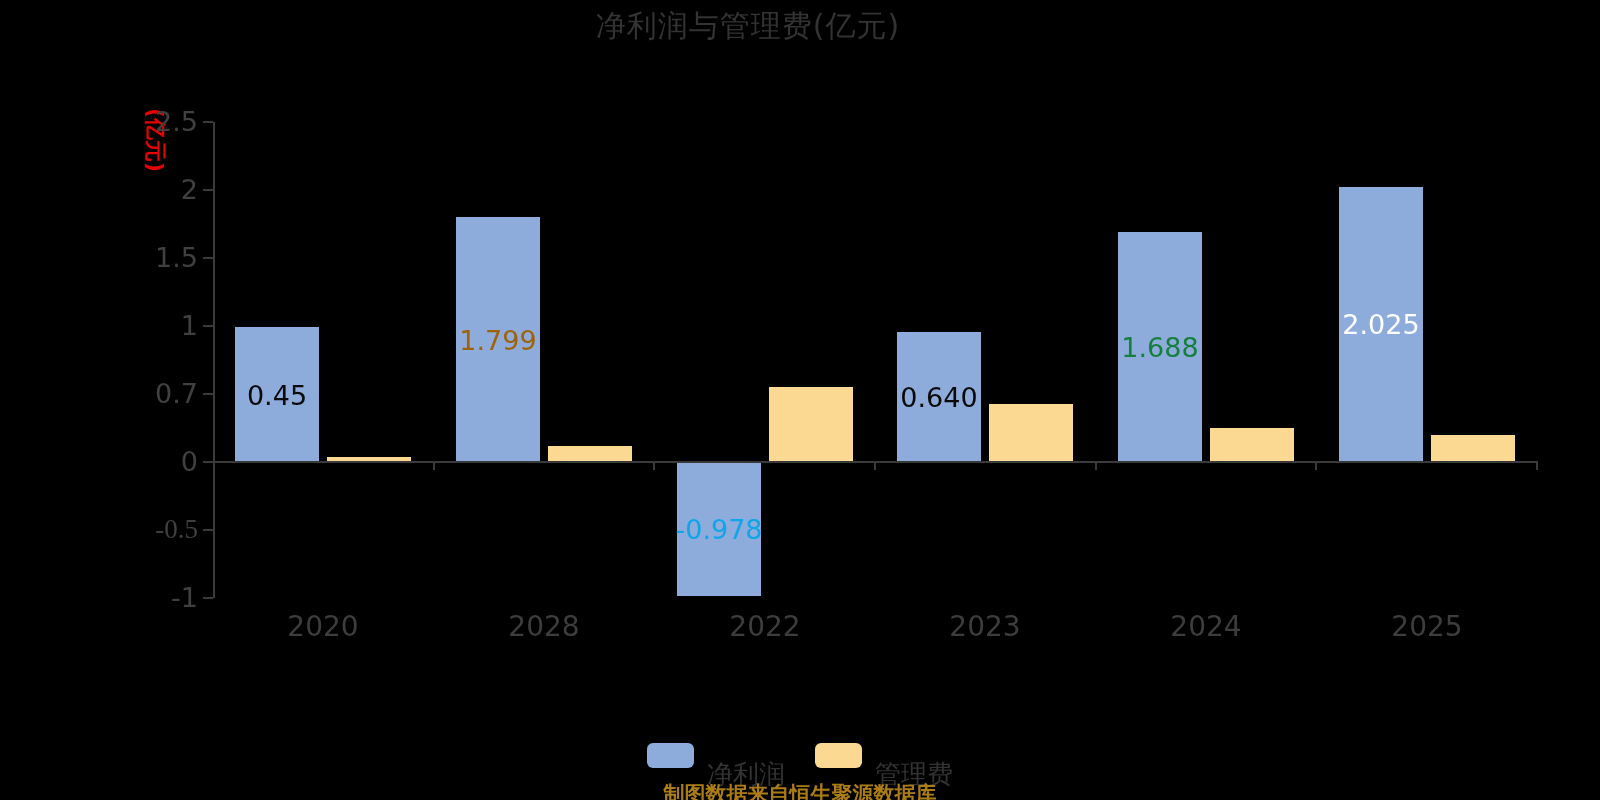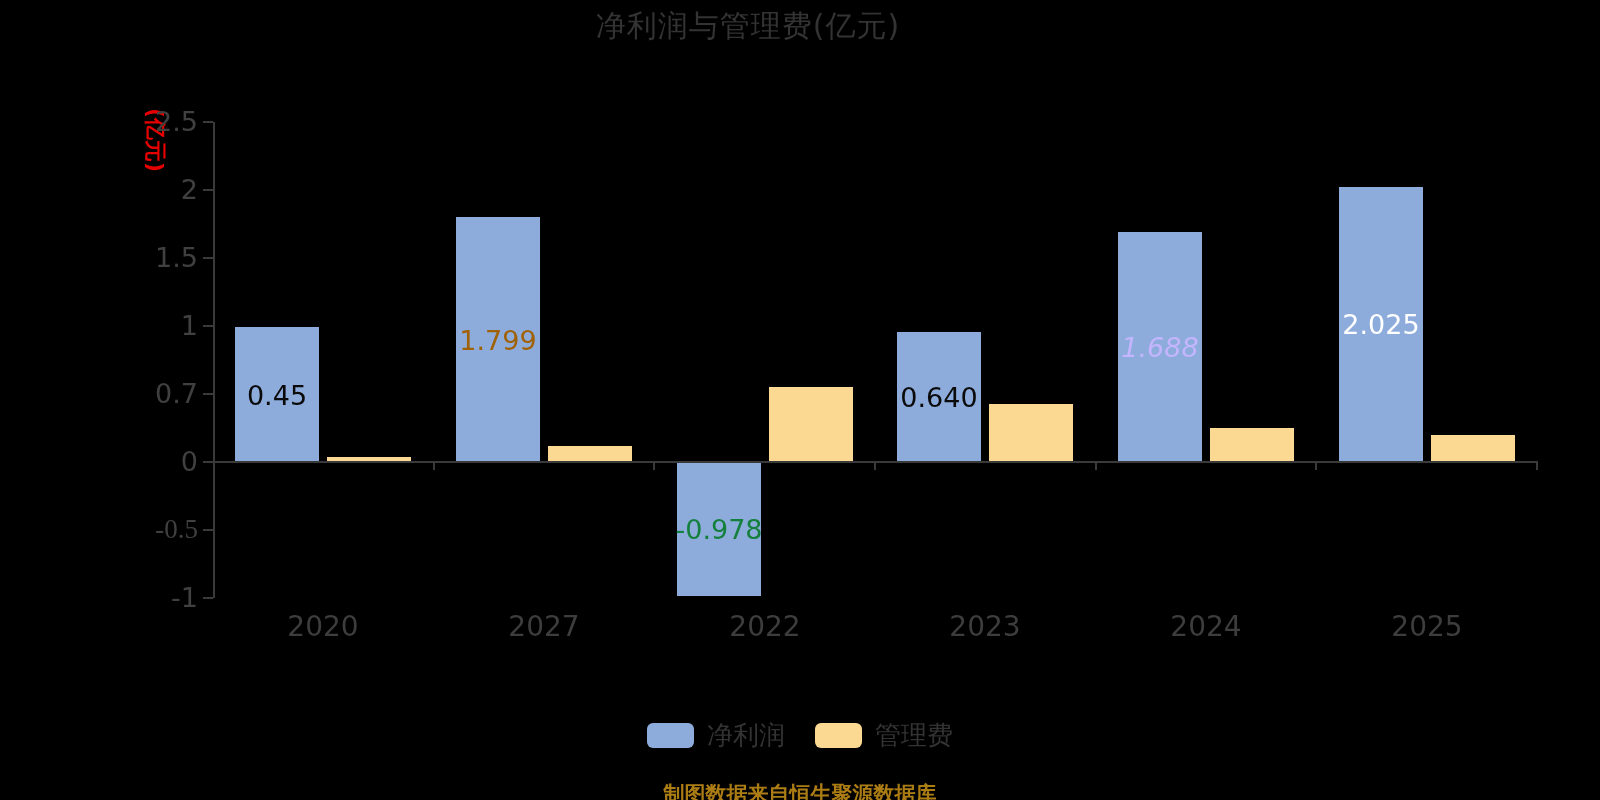--- a/index.html
+++ b/index.html
@@ -13,21 +13,21 @@
             background:repeating-linear-gradient(to right,var(--gl) 0 13px,transparent 13px 22px);}
   .axisline{position:absolute;background:#3a3a3a;}
   .ytick-label{position:absolute;width:90px;text-align:right;font-size:27px;line-height:27px;color:#404040;}
   .xtick-label{position:absolute;width:220px;text-align:center;font-size:28px;color:#3d3d3d;}
   .bar{position:absolute;}
   .bar-label{position:absolute;text-align:center;font-size:27px;line-height:27px;color:#0a0a0a;}
   .legend-row{position:absolute;left:0;top:718px;width:1600px;display:flex;
               justify-content:center;align-items:center;gap:30px;}
   .legend-item{display:flex;align-items:center;gap:13px;cursor:pointer;}
   .legend-swatch{width:47px;height:25px;border-radius:6px;}
-  .legend-label{font-size:26px;color:#333333;}
+  .legend-label{font-size:26px;color:#333333;margin-top:39px;}
   .footer{position:absolute;left:0;top:780px;width:1600px;text-align:center;
           font-size:21px;font-weight:bold;}
 </style>
 </head>
 <body>
 
 <div id="screen" style="background: rgb(0, 0, 0);">
   <div class="title" style="color: rgb(51, 51, 51);">净利润与管理费(亿元)</div>
   <div class="ylabel" id="ylabel" style="color: rgb(230, 0, 0);">(亿元)</div>
 
@@ -55,41 +55,41 @@
       <div class="gridline" style="left: 213px; top: 597px; width: 1324px;"></div>
       <div class="axisline" style="left: 203px; top: 597px; width: 10px; height: 2px;"></div>
       <div class="ytick-label" style="left: 108px; top: 584px;">-1</div>
       <div class="bar" style="left: 235px; top: 327px; width: 84px; height: 135px; background: rgb(141, 172, 220);"></div>
       <div class="bar-label" style="left: 205px; top: 382px; width: 144px; color: rgb(10, 10, 10);">0.45</div>
       <div class="bar" style="left: 327px; top: 457px; width: 84px; height: 5px; background: rgb(252, 217, 146);"></div>
       <div class="bar" style="left: 456px; top: 217px; width: 84px; height: 245px; background: rgb(141, 172, 220);"></div>
       <div class="bar-label" style="left: 426px; top: 327px; width: 144px; color: #a16207;">1.799</div>
       <div class="bar" style="left: 548px; top: 446px; width: 84px; height: 16px; background: rgb(252, 217, 146);"></div>
       <div class="bar" style="left: 677px; top: 463px; width: 84px; height: 133px; background: rgb(141, 172, 220);"></div>
-      <div class="bar-label" style="left: 647px; top: 516px; width: 144px; color: #15803d;">-0.978</div>
+      <div class="bar-label" style="left: 647px; top: 516px; width: 144px; color: #0ea5e9;">-0.978</div>
       <div class="bar" style="left: 769px; top: 387px; width: 84px; height: 75px; background: rgb(252, 217, 146);"></div>
       <div class="bar" style="left: 897px; top: 332px; width: 84px; height: 130px; background: rgb(141, 172, 220);"></div>
       <div class="bar-label" style="left: 867px; top: 384px; width: 144px; color: rgb(10, 10, 10);">0.640</div>
       <div class="bar" style="left: 989px; top: 404px; width: 84px; height: 58px; background: rgb(252, 217, 146);"></div>
       <div class="bar" style="left: 1118px; top: 232px; width: 84px; height: 230px; background: rgb(141, 172, 220);"></div>
-      <div class="bar-label" style="left: 1088px; top: 334px; width: 144px; color: #c4b5fd; font-style: italic;">1.688</div>
+      <div class="bar-label" style="left: 1088px; top: 334px; width: 144px; color: #15803d;">1.688</div>
       <div class="bar" style="left: 1210px; top: 428px; width: 84px; height: 34px; background: rgb(252, 217, 146);"></div>
       <div class="bar" style="left: 1339px; top: 187px; width: 84px; height: 275px; background: rgb(141, 172, 220);"></div>
       <div class="bar-label" style="left: 1309px; top: 311px; width: 144px; color: #ffffff;">2.025</div>
       <div class="bar" style="left: 1431px; top: 435px; width: 84px; height: 27px; background: rgb(252, 217, 146);"></div>
       <div class="axisline" style="left: 213px; top: 122px; width: 2px; height: 476px;"></div>
       <div class="axisline" style="left: 213px; top: 461px; width: 1324px; height: 2px;"></div>
       <div class="axisline" style="left: 433px; top: 461px; width: 2px; height: 9px;"></div>
       <div class="axisline" style="left: 653px; top: 461px; width: 2px; height: 9px;"></div>
       <div class="axisline" style="left: 874px; top: 461px; width: 2px; height: 9px;"></div>
       <div class="axisline" style="left: 1095px; top: 461px; width: 2px; height: 9px;"></div>
       <div class="axisline" style="left: 1315px; top: 461px; width: 2px; height: 9px;"></div>
       <div class="axisline" style="left: 1536px; top: 461px; width: 2px; height: 9px;"></div>
       <div class="xtick-label" style="left: 213px; top: 610px;">2020</div>
-      <div class="xtick-label" style="left: 434px; top: 610px;">2027</div>
+      <div class="xtick-label" style="left: 434px; top: 610px;">2028</div>
       <div class="xtick-label" style="left: 655px; top: 610px;">2022</div>
       <div class="xtick-label" style="left: 875px; top: 610px;">2023</div>
       <div class="xtick-label" style="left: 1096px; top: 610px;">2024</div>
       <div class="xtick-label" style="left: 1317px; top: 610px;">2025</div>
     </div>
 
   <div class="legend-row">
     <div class="legend-item">
       <span class="legend-swatch" id="sw0" style="background: rgb(141, 172, 220);"></span>
       <span class="legend-label">净利润</span>

